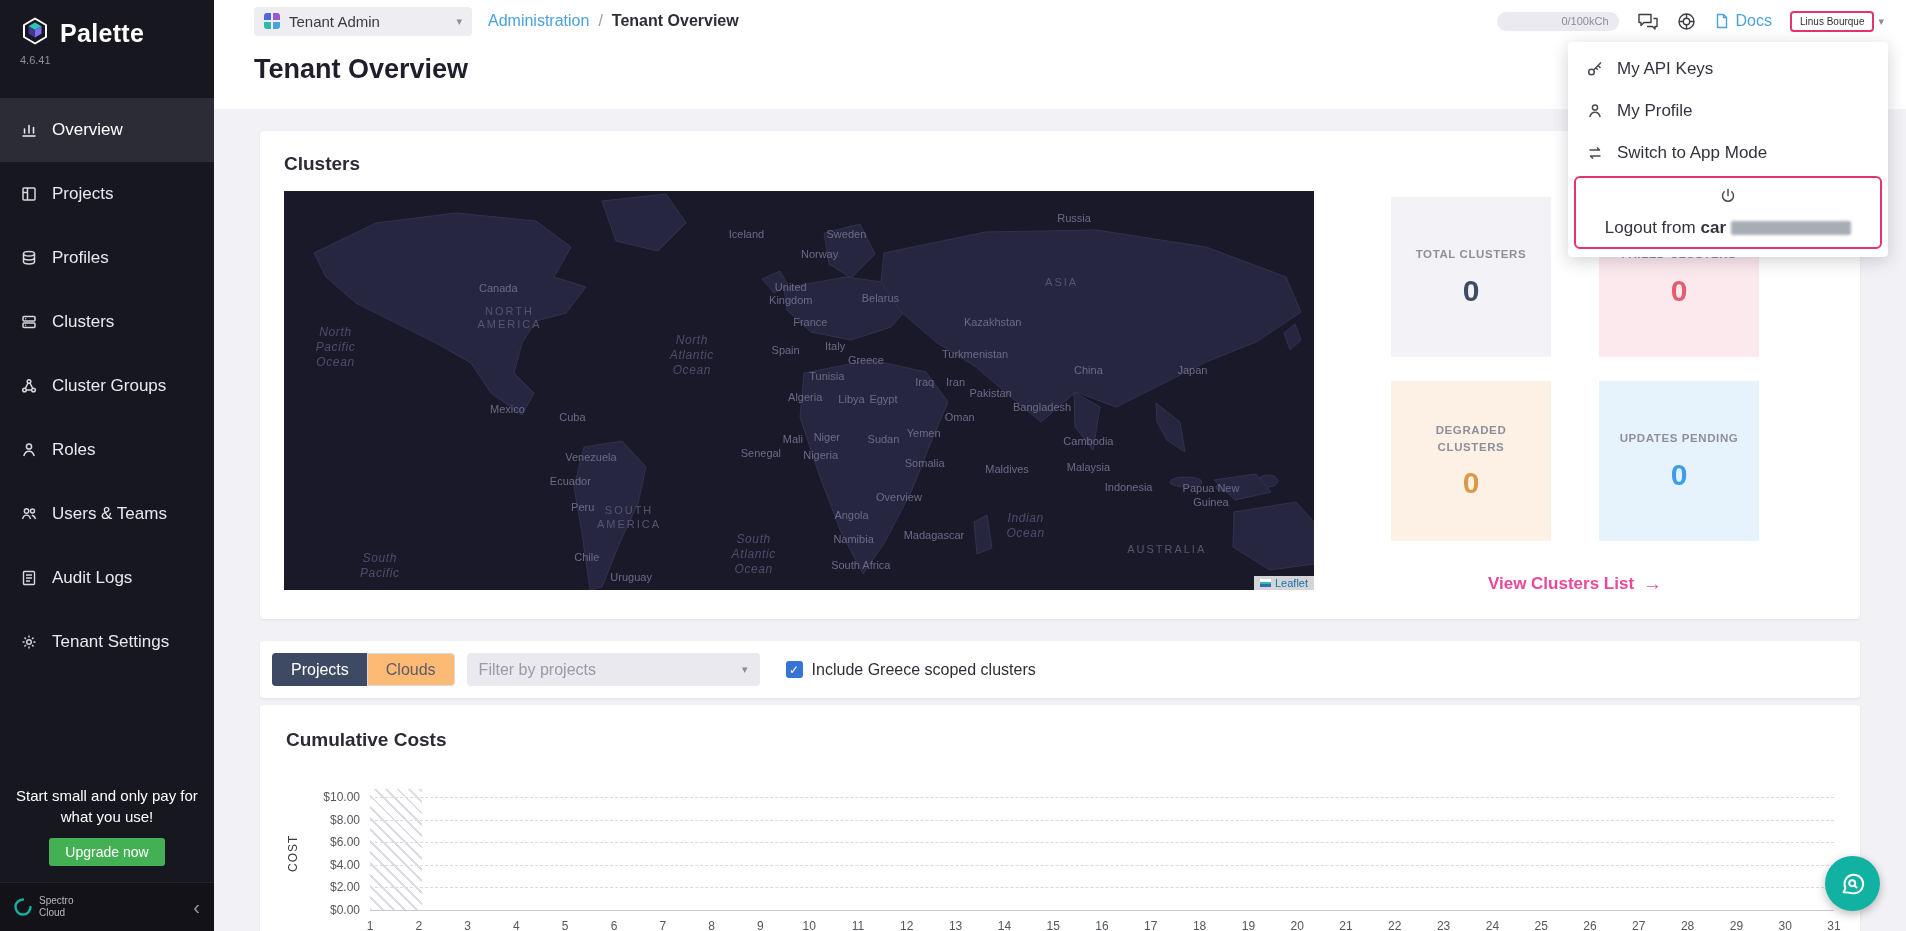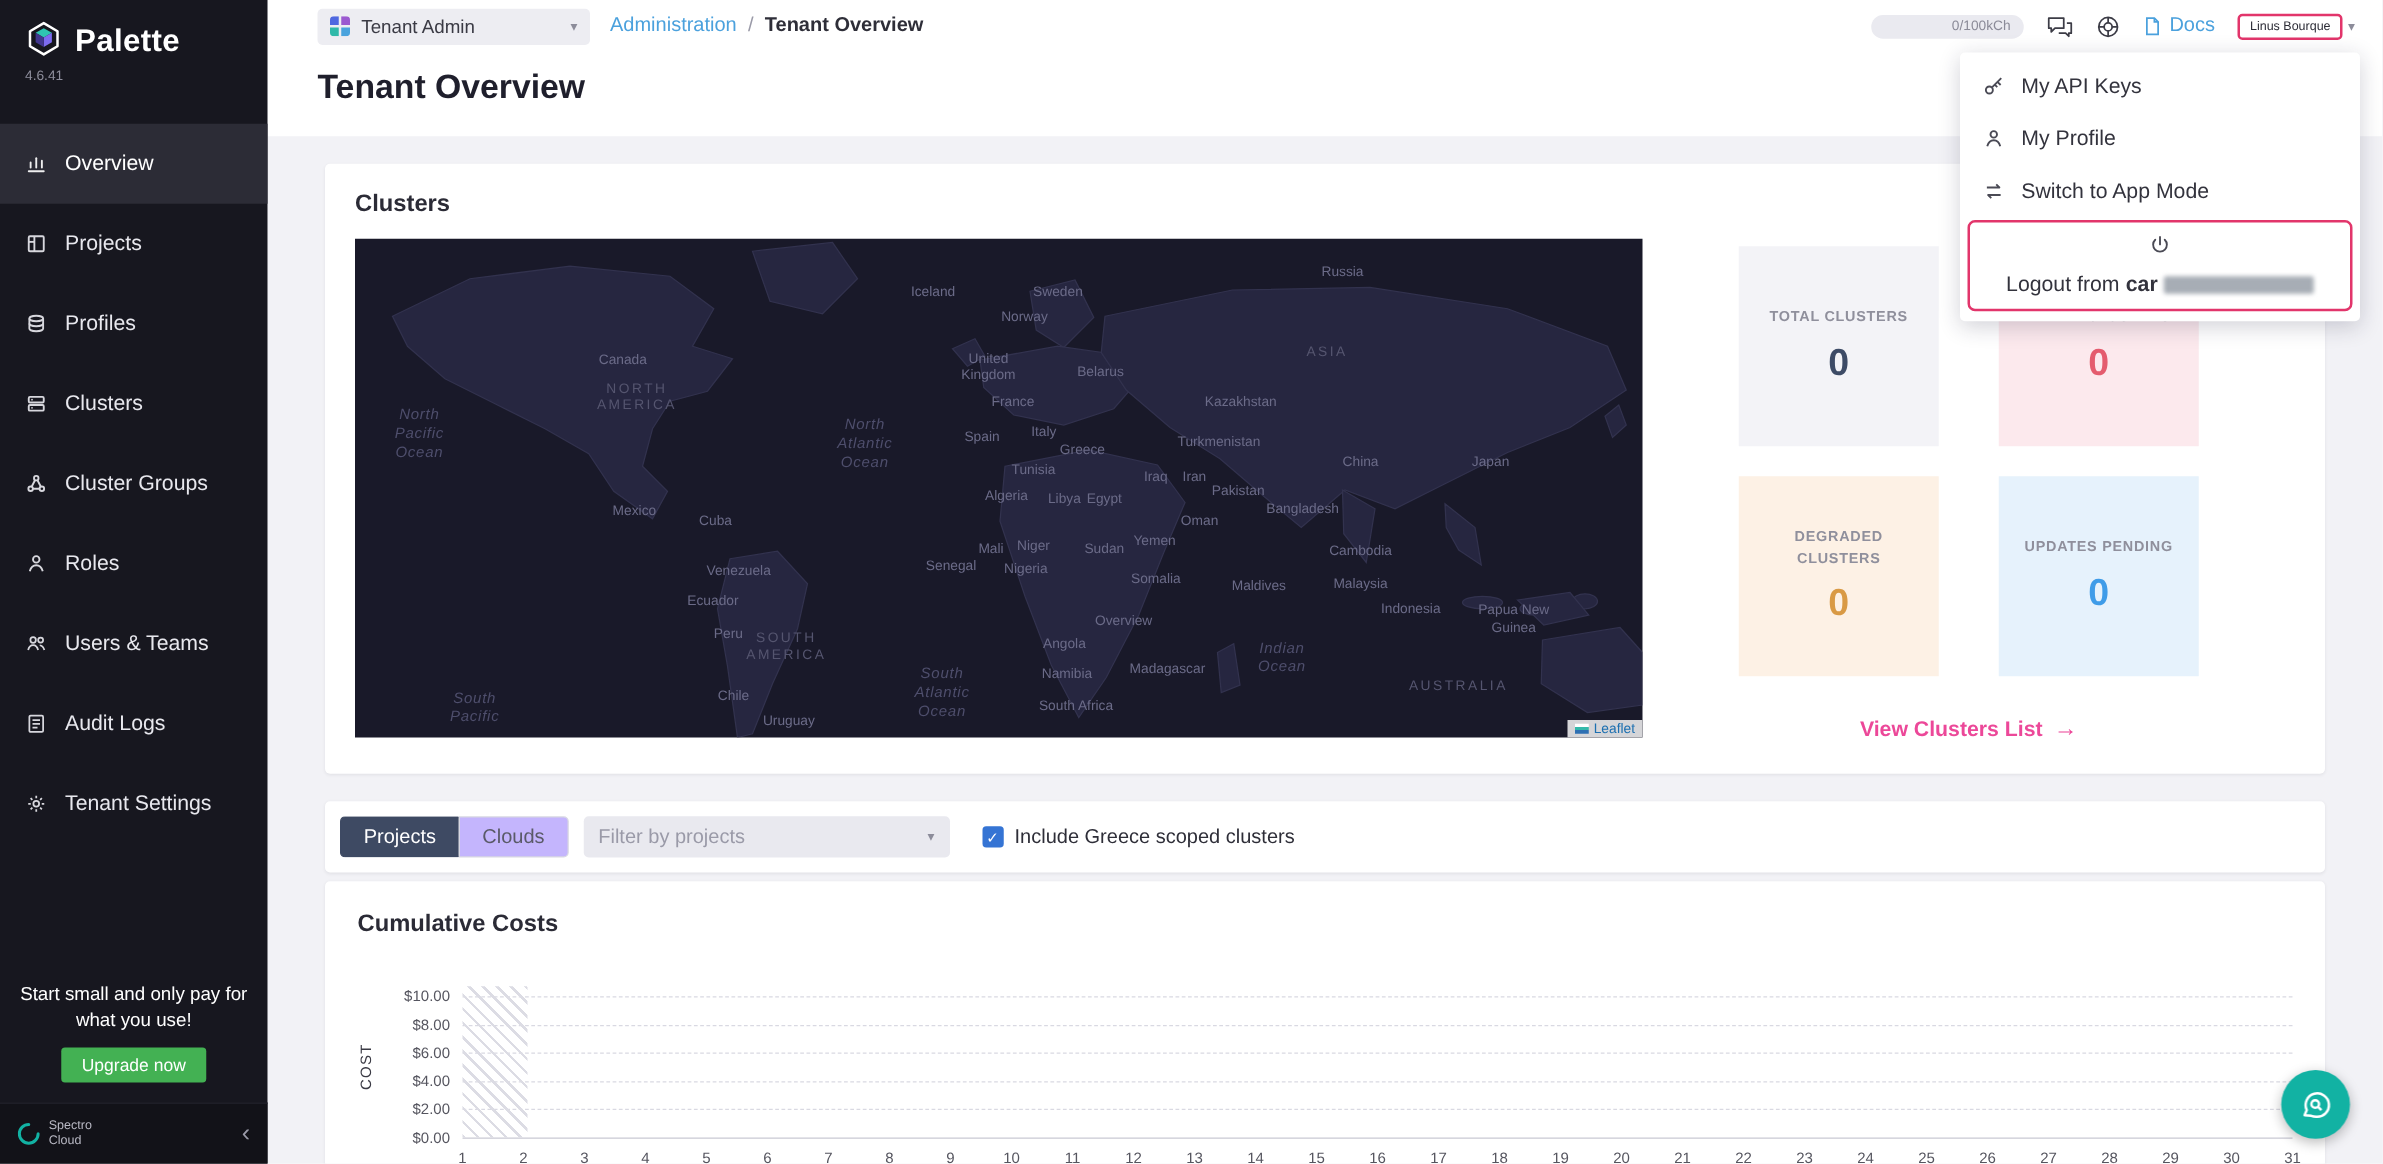--- a/index.html
+++ b/index.html
@@ -74,21 +74,21 @@
   .stats-grid { display:grid; grid-template-columns:160px 160px; gap:24px 48px; }
   .stat-card { width:160px; height:160px; display:flex; flex-direction:column; align-items:center; justify-content:center; text-align:center; padding:0 16px; }
   .stat-label { font-size:11.5px; letter-spacing:.6px; color:#8f8f9c; font-weight:600; margin-bottom:10px; line-height:1.5; }
   .stat-value { font-size:30px; font-weight:600; }
   .view-link { margin-top:32px; display:flex; align-items:center; gap:9px; font-size:17px; font-weight:700; color:#ec4899; cursor:pointer; text-decoration:none; }
   .view-link .arrow { font-size:19px; }
 
   
   .filter-bar { margin-top:22px; display:flex; align-items:center; gap:12px; padding:12px; height:57px; }
   .tabs { display:flex; }
-  .tab { height:33px; padding:0 18px; font-size:16px; border:1px solid #d8d8e2; background:#c4b5fd; color:#5a5a68; cursor:pointer; font-family:inherit; }
+  .tab { height:33px; padding:0 18px; font-size:16px; border:1px solid #d8d8e2; background:#fdba74; color:#5a5a68; cursor:pointer; font-family:inherit; }
   .tab.active { background:var(--tab-active-bg,#3e4a63); color:#fff; border-color:var(--tab-active-bg,#3e4a63); }
   .tab:first-child { border-radius:4px 0 0 4px; border-right:none; }
   .tab:last-child { border-radius:0 4px 4px 0; }
   .select { width:293px; height:33px; background:#e9e9ef; border-radius:4px; display:flex; align-items:center; padding:0 12px; color:#9a9aa8; font-size:16px; cursor:pointer; }
   .select .chev { margin-left:auto; }
   .chk { display:flex; align-items:center; gap:9px; margin-left:14px; font-size:16px; color:#2e2e38; cursor:pointer; }
   .chk .box { width:17px; height:17px; background:var(--checkbox-blue,#3574d4); border-radius:3px; color:#fff; font-size:12px; display:flex; align-items:center; justify-content:center; }
 
   
   .chart-card { margin-top:7px; padding:24px 26px 0; height:262px; }

